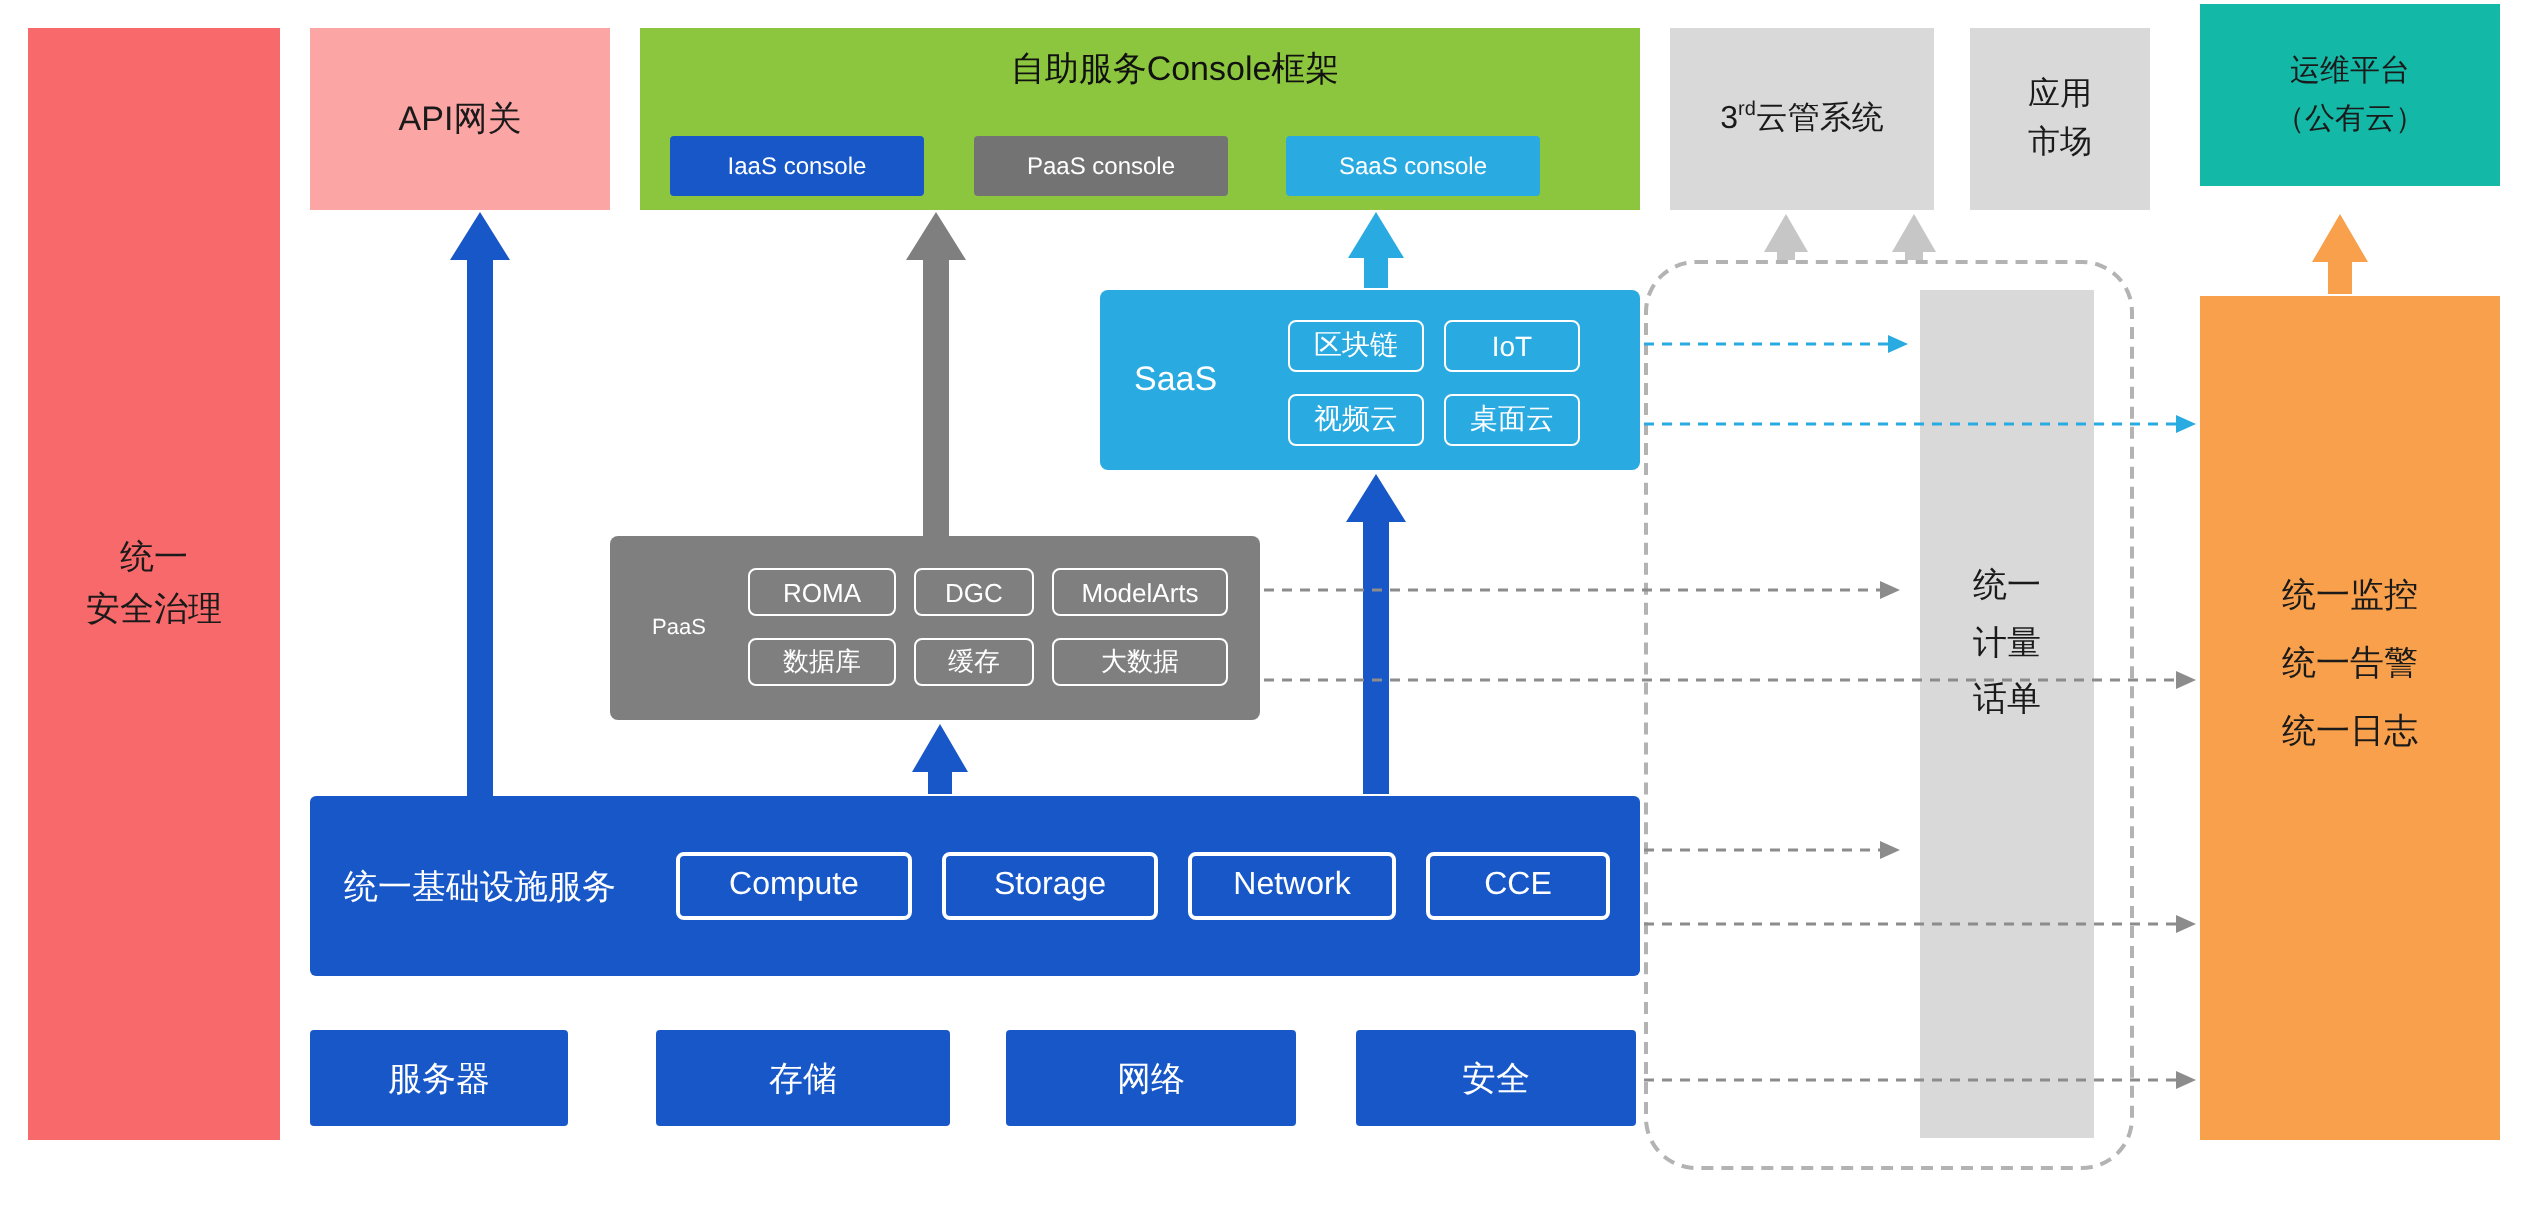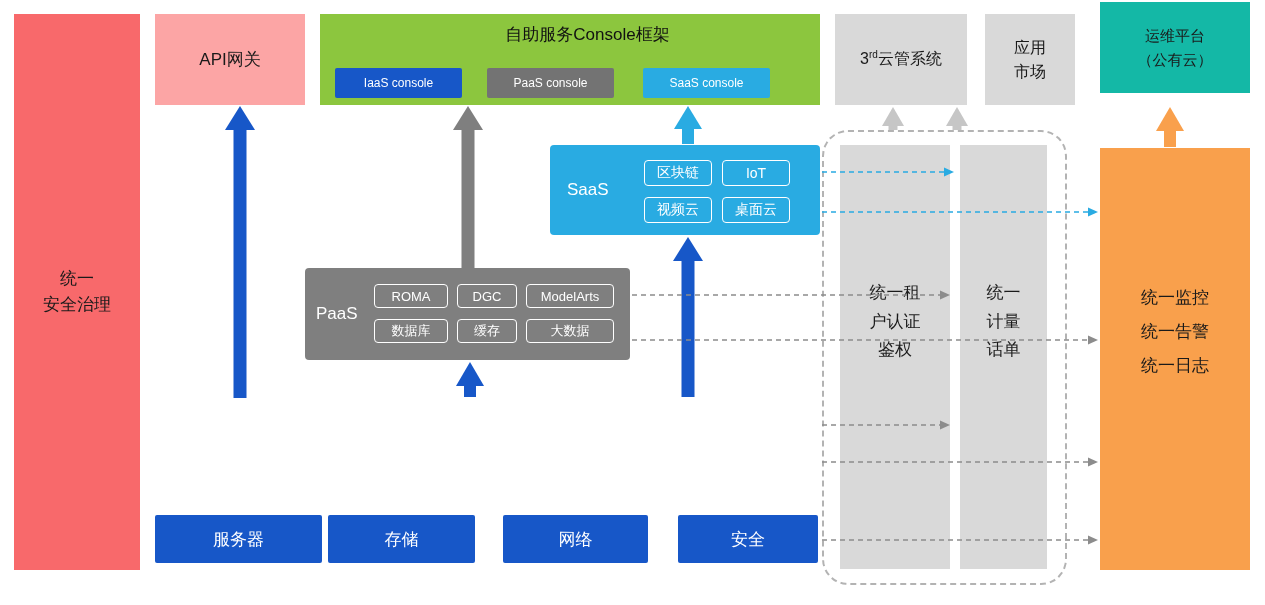--- a/index.html
+++ b/index.html
@@ -26,32 +26,32 @@
   .third-party sup{font-size:10px;line-height:1;}
   .app-market{left:985px;top:14px;width:90px;height:91px;background:#D9D9D9;color:#1a1a1a;font-size:16px;line-height:1.45;}
   .om-platform{left:1100px;top:2px;width:150px;height:91px;background:#14b8a6;color:#1a1a1a;font-size:15px;line-height:1.55;}
 
   .saas-box{left:550px;top:145px;width:270px;height:90px;background:#29ABE2;border-radius:4px;}
   .saas-label{position:absolute;left:17px;top:0;height:100%;display:flex;align-items:center;color:#fff;font-size:17px;}
   .saas-grid{position:absolute;left:94px;top:15px;display:grid;grid-template-columns:68px 68px;grid-auto-rows:26px;gap:11px 10px;}
   .saas-grid .pill{font-size:14px;}
 
   .paas-box{left:305px;top:268px;width:325px;height:92px;background:#7F7F7F;border-radius:4px;}
-  .paas-label{position:absolute;left:11px;top:0;height:100%;display:flex;align-items:center;color:#fff;font-size:17px;}
+  .paas-label{position:absolute;left:21px;top:0;height:100%;display:flex;align-items:center;color:#fff;font-size:11px;}
   .paas-grid{position:absolute;left:69px;top:16px;display:grid;grid-template-columns:74px 60px 88px;grid-auto-rows:24px;gap:11px 9px;}
   .paas-grid .pill{font-size:13px;}
 
   .infra-box{left:155px;top:398px;width:665px;height:90px;background:#1757C8;border-radius:3px;}
   .infra-label{position:absolute;left:17px;top:0;height:100%;display:flex;align-items:center;color:#fff;font-size:17px;}
   .infra-items{position:absolute;left:183px;top:28px;display:flex;gap:15px;}
   .infra-pill{height:34px;border-width:2px;font-size:16px;}
   .w-compute{width:118px}.w-storage{width:108px}.w-network{width:104px}.w-cce{width:92px}
 
   .hw{top:515px;height:48px;background:#1757C8;color:#fff;font-size:17px;border-radius:2px;}
-  .hw1{left:155px;width:167px}.hw2{left:328px;width:147px}.hw3{left:503px;width:145px}.hw4{left:678px;width:140px}
+  .hw1{left:155px;width:129px}.hw2{left:328px;width:147px}.hw3{left:503px;width:145px}.hw4{left:678px;width:140px}
 
   .dashed-frame{left:822px;top:130px;width:245px;height:455px;border:2px dashed #b3b3b3;border-radius:26px;}
   .col-auth{left:840px;top:145px;width:110px;height:424px;background:#D9D9D9;color:#1a1a1a;font-size:17px;line-height:1.7;padding-bottom:70px;}
   .col-meter{left:960px;top:145px;width:87px;height:424px;background:#D9D9D9;color:#1a1a1a;font-size:17px;line-height:1.7;padding-bottom:70px;}
   .monitor{left:1100px;top:148px;width:150px;height:422px;background:#F9A04C;color:#1a1a1a;font-size:17px;line-height:2.0;padding-bottom:55px;}
 
   .arrows{position:absolute;left:0;top:0;z-index:10;pointer-events:none;}
 </style>
 </head>
 <body>
@@ -95,30 +95,36 @@
     <div class="paas-grid">
       <div class="pill">ROMA</div>
       <div class="pill">DGC</div>
       <div class="pill">ModelArts</div>
       <div class="pill">数据库</div>
       <div class="pill">缓存</div>
       <div class="pill">大数据</div>
     </div>
   </div>
 
+  <div class="abs infra-box">
+    <div class="infra-label">统一基础设施服务</div>
+    <div class="infra-items">
+      <div class="pill infra-pill w-compute">Compute</div>
+      <div class="pill infra-pill w-storage">Storage</div>
+      <div class="pill infra-pill w-network">Network</div>
+      <div class="pill infra-pill w-cce">CCE</div>
+    </div>
+  </div>
 
   <div class="box hw hw1">服务器</div>
   <div class="box hw hw2">存储</div>
   <div class="box hw hw3">网络</div>
   <div class="box hw hw4">安全</div>
 
   <div class="abs dashed-frame"></div>
-  <div class="box pre col-auth">统一租
-户认证
-鉴权</div>
   <div class="box pre col-meter">统一
 计量
 话单</div>
 
   <div class="box pre monitor">统一监控
 统一告警
 统一日志</div>
 
   <svg class="arrows" width="1265" height="605" viewBox="0 0 1265 605">
 

